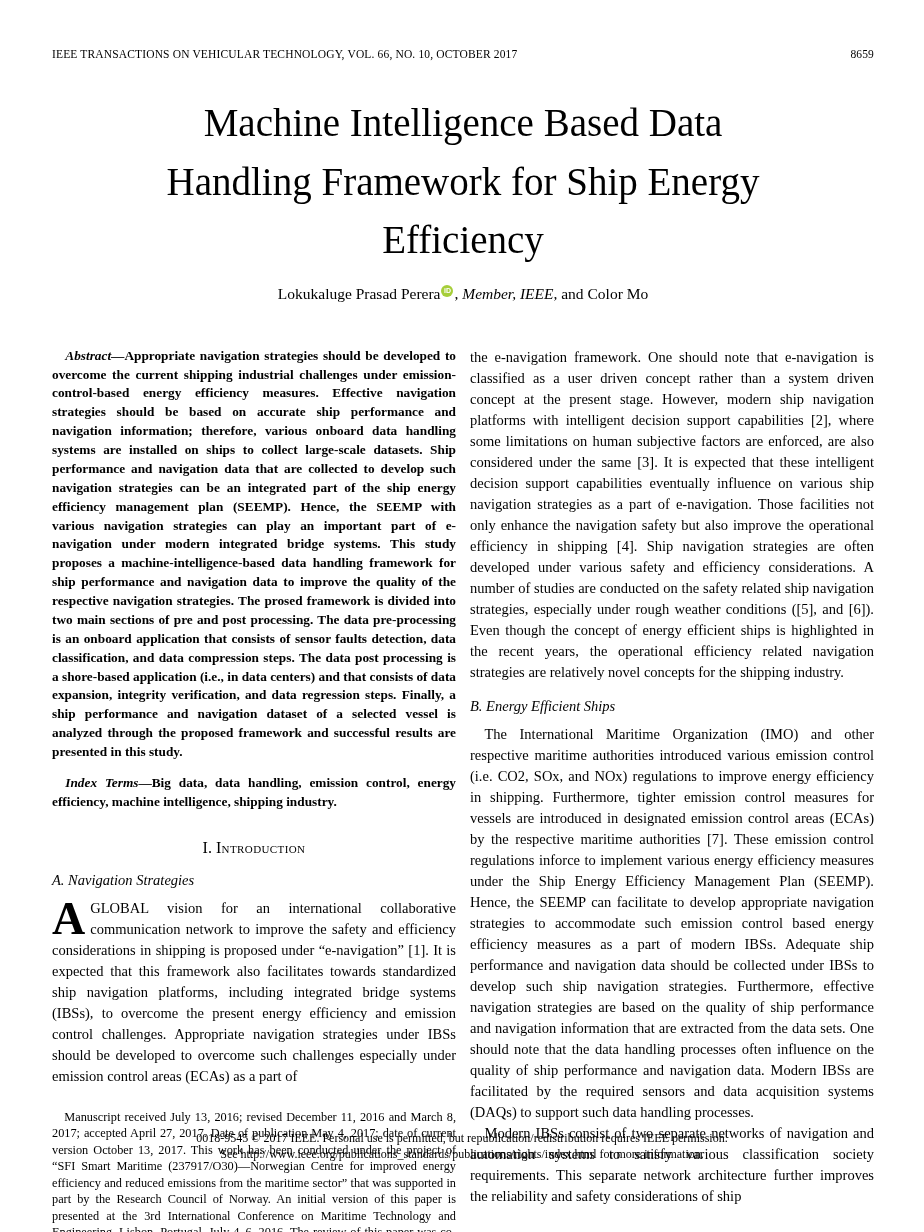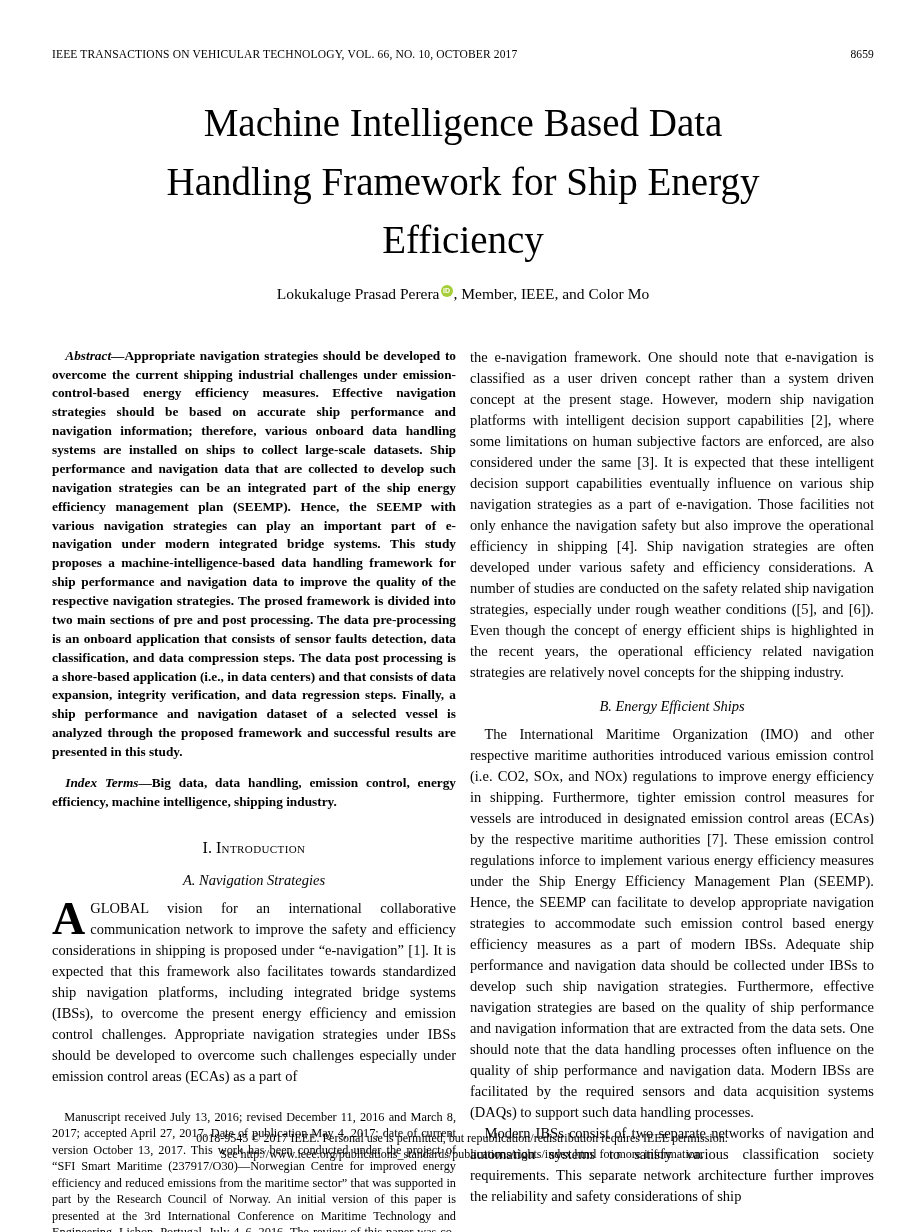--- a/index.html
+++ b/index.html
@@ -18,21 +18,21 @@
     font-size: 11.5px; letter-spacing: 0.15px;
   }
 
   
   .paper-title {
     text-align: center;
     font-size: 39px; line-height: 1.5; font-weight: 400;
     max-width: 650px; margin: 34px auto 0 auto;
   }
   .author-line { text-align: center; margin-top: 15px; font-size: 15.5px; }
-  .author-line .membership { }
+  .author-line .membership { font-style: italic; }
   .orcid {
     display: inline-block; width: 12px; height: 12px;
     background: #A6CE39; border-radius: 50%;
     color: #fff; font-size: 7px; line-height: 12px; text-align: center;
     font-family: "Liberation Sans", sans-serif; font-weight: bold;
     vertical-align: super; margin: 0 1px;
   }
 
   
   .columns { display: flex; gap: 14px; margin-top: 44px; }
@@ -40,21 +40,21 @@
 
   .abstract-p, .index-p {
     font-size: 13.3px; font-weight: bold; line-height: 1.42; text-indent: 1em;
   }
   .index-p { margin-top: 12px; }
   .lbl-italic { font-style: italic; }
 
   .sec-heading { text-align: center; font-size: 16px; margin: 27px 0 13px 0; text-indent: 0; }
   .sec-heading .smallcaps { font-variant: small-caps; letter-spacing: 0.4px; margin-left: 4px; }
 
-  .sub-heading { font-style: italic; font-size: 14.5px; margin: 15px 0 9px 0; text-align: center; }
+  .sub-heading { font-style: italic; font-size: 14.5px; margin: 15px 0 9px 0; text-align: left; }
 
   .body-p { font-size: 14.5px; line-height: 1.45; }
   .body-p.indent { text-indent: 1em; }
 
   .dropcap {
     float: left; font-size: 46px; line-height: 37px;
     font-weight: bold; margin: 2px 5px 0 0;
   }
 
   .footnotes { margin-top: 22px; font-size: 12.3px; line-height: 1.34; }

